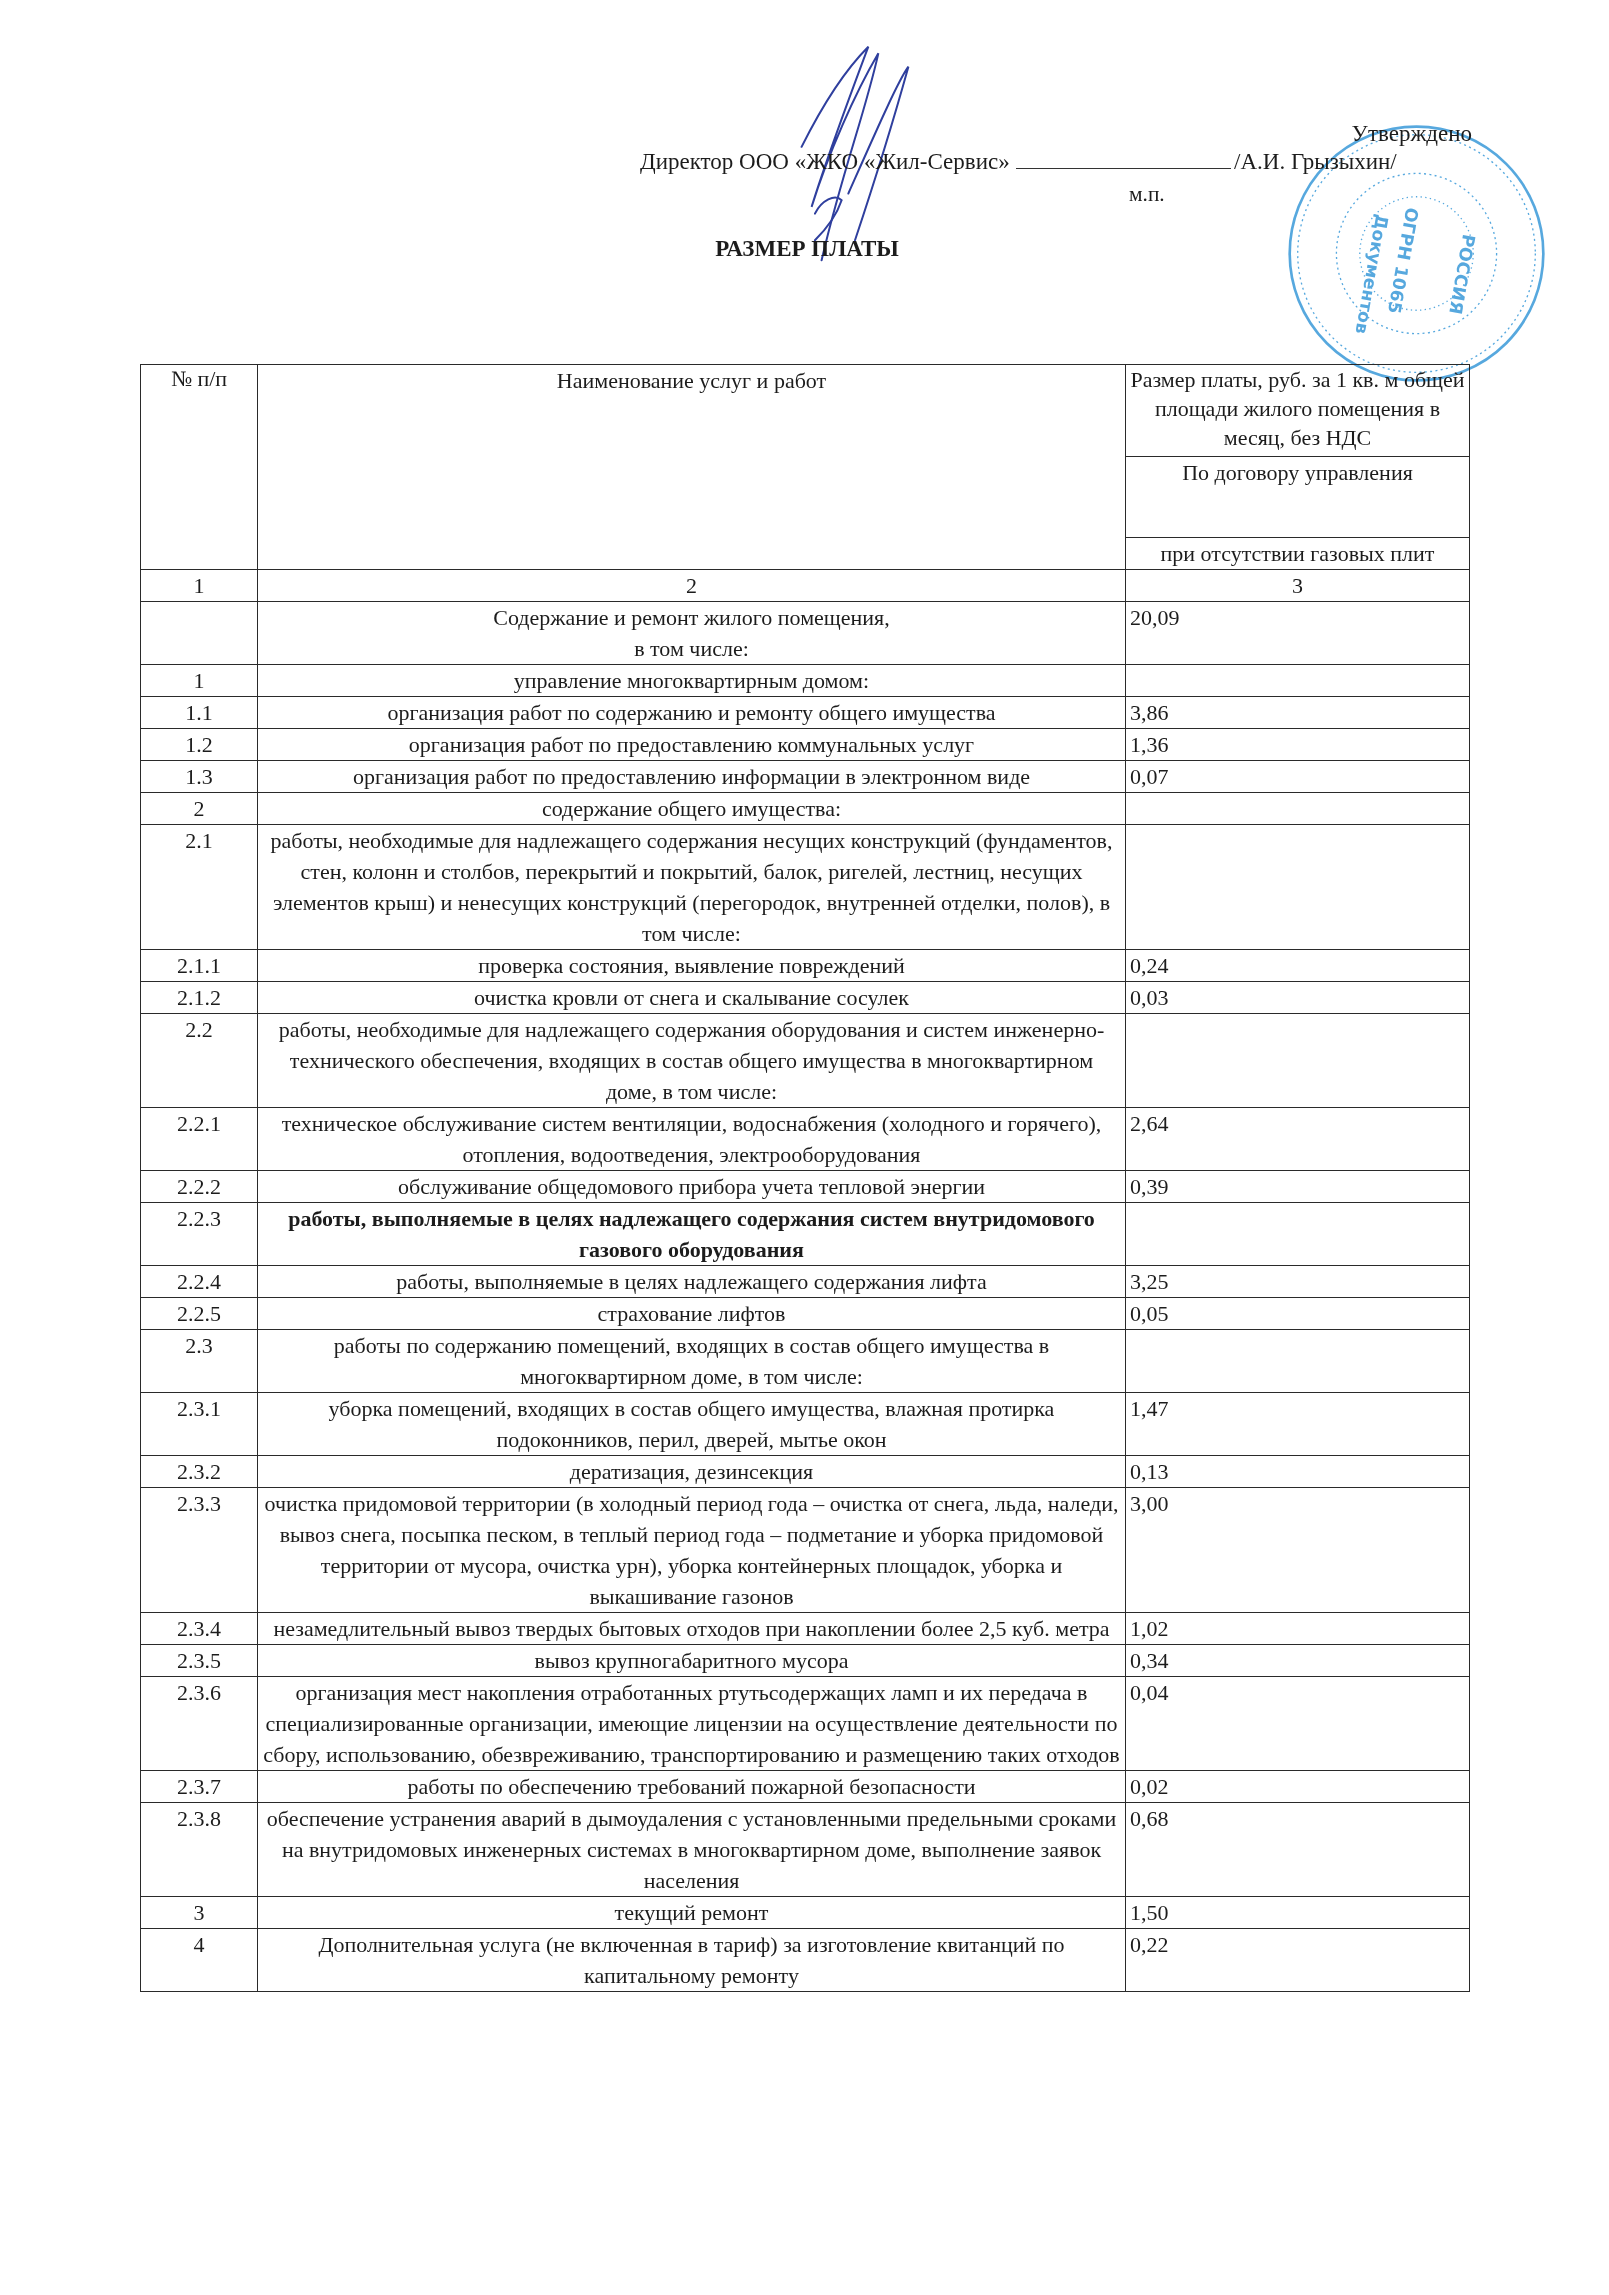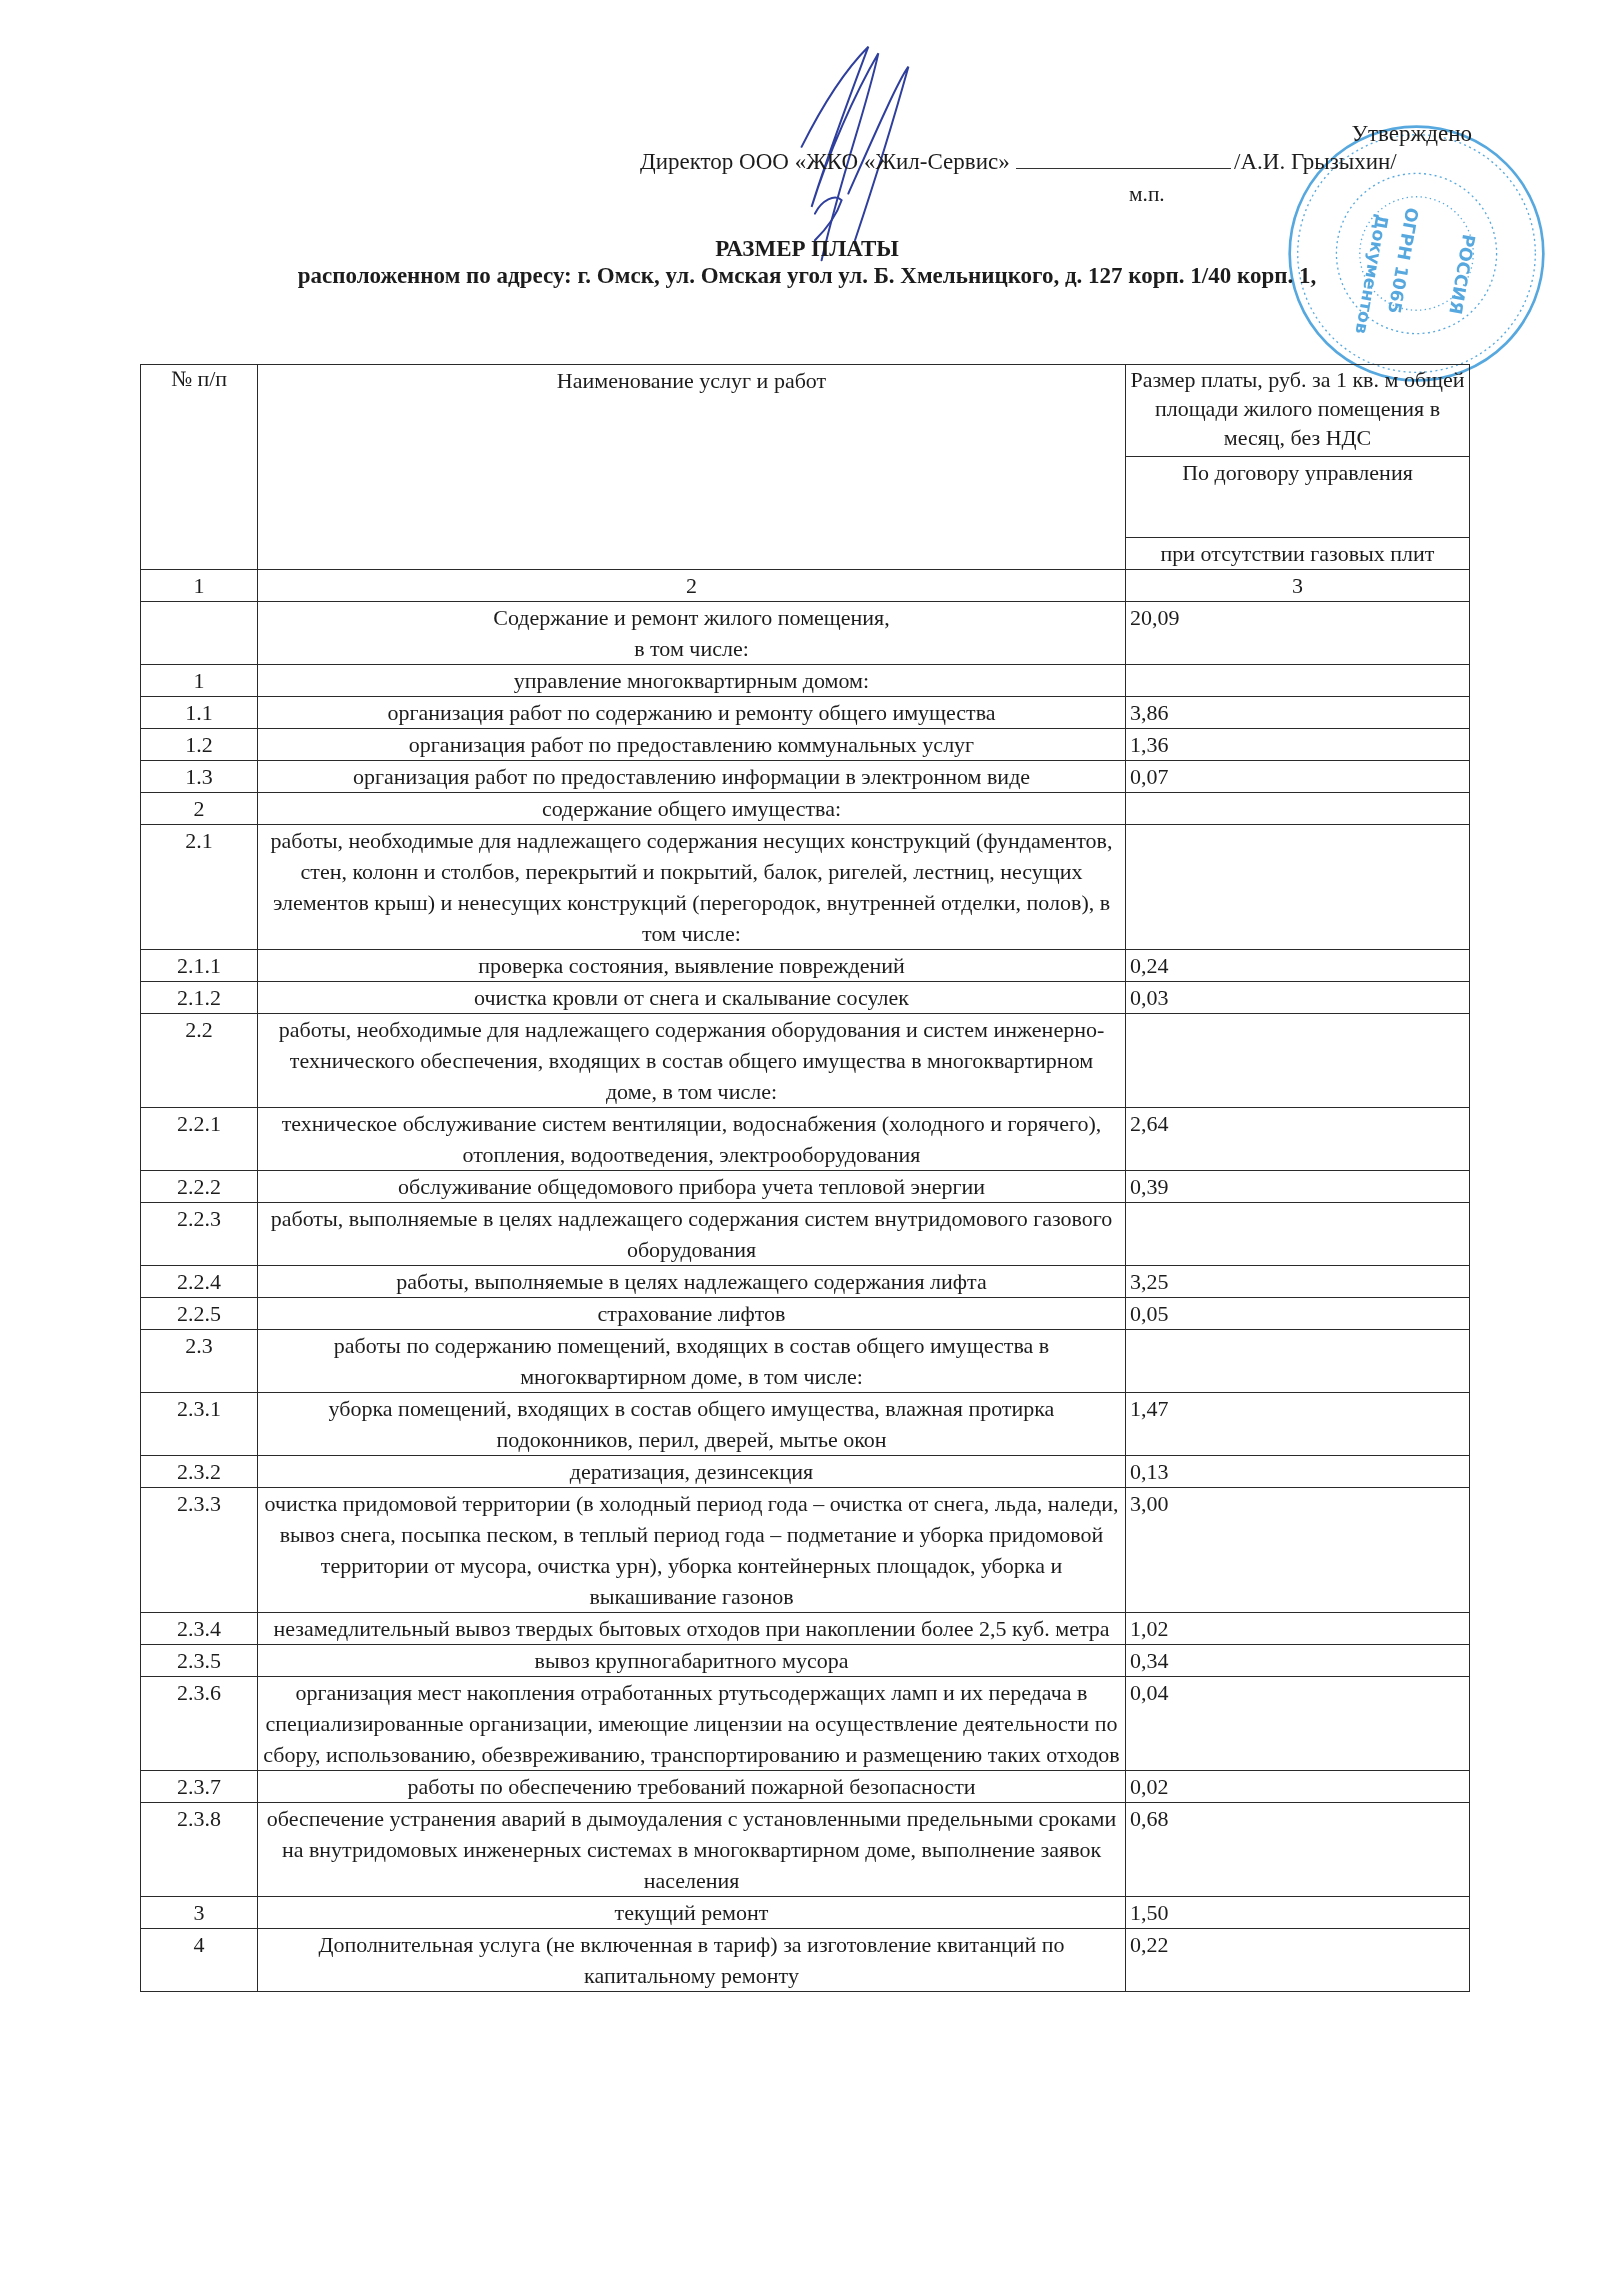--- a/index.html
+++ b/index.html
@@ -78,21 +78,20 @@
 
 <div class="approved">Утверждено</div>
 
 <div class="director-line">
   <span>Директор  ООО «ЖКО «Жил-Сервис»</span><span class="sig-blank"></span><span>/А.И. Грызыхин/</span>
 </div>
 <div class="mp">м.п.</div>
 
 <div class="title-block">
   <div>РАЗМЕР ПЛАТЫ</div>
-  <div>расположенном по адресу: г. Омск, ул. Омская угол ул. Б. Хмельницкого, д. 127 корп. 1/40 корп. 1,</div>
 </div>
 
 <table class="doc">
   <colgroup>
       <col class="c1">
       <col class="c2">
       <col class="c3">
     </colgroup>
   <tbody id="tbody">
     <tr>
@@ -167,21 +166,21 @@
         <td class="name" style="white-space: pre-line;">техническое обслуживание систем вентиляции, водоснабжения (холодного и горячего), отопления, водоотведения, электрооборудования</td>
         <td class="val">2,64</td>
       </tr>
       <tr>
         <td class="num">2.2.2</td>
         <td class="name" style="white-space: pre-line;">обслуживание общедомового прибора учета тепловой энергии</td>
         <td class="val">0,39</td>
       </tr>
       <tr>
         <td class="num">2.2.3</td>
-        <td class="name" style="white-space: pre-line;">работы, выполняемые в целях надлежащего содержания систем внутридомового газового оборудования</td>
+        <td class="name" style="white-space: pre-line; font-weight: bold;">работы, выполняемые в целях надлежащего содержания систем внутридомового газового оборудования</td>
         <td class="val"></td>
       </tr>
       <tr>
         <td class="num">2.2.4</td>
         <td class="name" style="white-space: pre-line;">работы, выполняемые в целях надлежащего содержания лифта</td>
         <td class="val">3,25</td>
       </tr>
       <tr>
         <td class="num">2.2.5</td>
         <td class="name" style="white-space: pre-line;">страхование лифтов</td>

